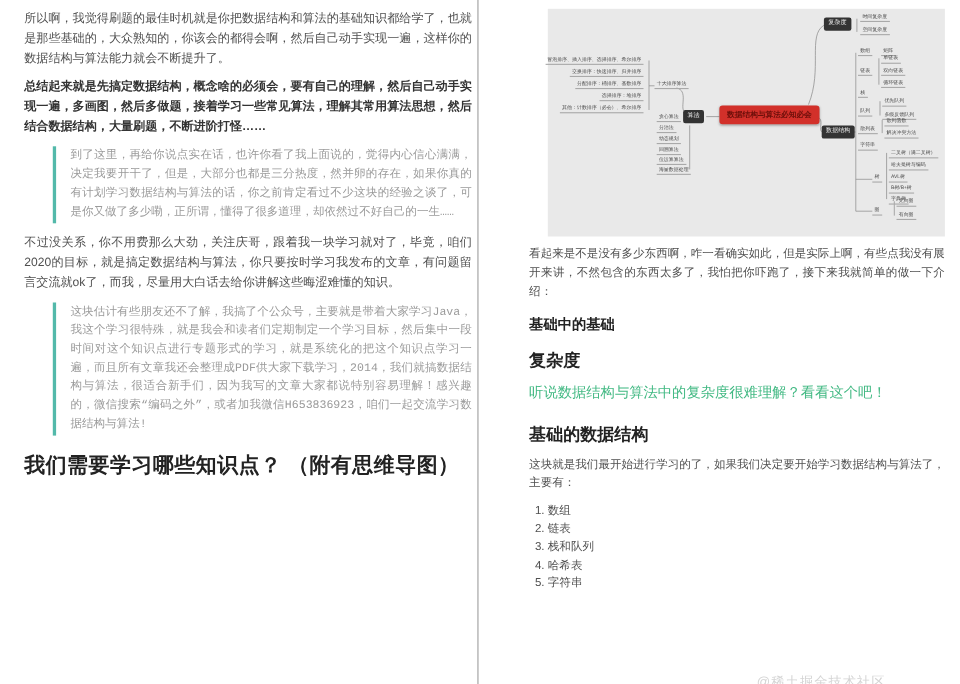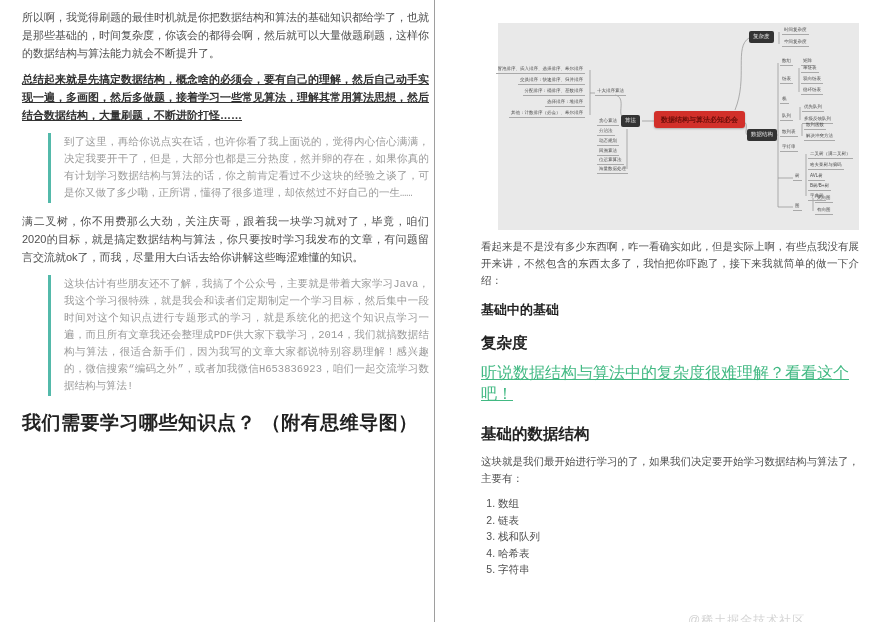--- a/index.html
+++ b/index.html
@@ -2,34 +2,34 @@
 <html><head>
 <meta charset="utf-8">
 <style>
   html,body{margin:0;padding:0;}
   .page{
     position:relative;width:873px;height:622px;overflow:hidden;background:#ffffff;
     font-family:"Liberation Sans","DejaVu Sans",sans-serif;
   }
   
   .col-left{position:absolute;left:22px;top:0;width:407px;}
-  .col-right{position:absolute;left:481px;top:15px;width:378px;}
+  .col-right{position:absolute;left:481px;top:0;width:378px;}
   .divider{position:absolute;left:434px;top:0;width:1px;height:622px;background:#9e9e9e;}
 
   
   p.body{font-size:11px;line-height:18px;color:#4f4f4f;margin:8px 0;text-align:justify;}
   p.first{margin-top:8px;}
-  p.bold{font-weight:bold;color:#333;text-decoration:underline;}
+  p.bold{font-weight:bold;color:#333;}
   blockquote{margin:9px 0 9px 26px;padding:1px 0 1px 13px;border-left:3px solid #53b9aa;}
   blockquote p{font-size:10.5px;line-height:17px;color:#9a9a9a;margin:0;text-align:justify;font-family:Liberation Mono, monospace;}
   h2.lefth{font-size:19px;color:#222;font-weight:600;margin:14px 0 8px;letter-spacing:.5px;}
   .col-right p{font-size:10.5px;line-height:17px;color:#4f4f4f;margin:8px 0;text-align:justify;}
   h2.righth{font-size:13px;color:#222;font-weight:600;margin:12px 0 4px;}
   h3.righth{font-size:15.5px;color:#222;font-weight:600;margin:14px 0 4px;}
-  a.article-link{font-size:16px;color:#42b983;text-decoration:underline;display:inline-block;margin:5px 0;cursor:pointer;}
+  a.article-link{font-size:13px;color:#42b983;display:inline-block;margin:5px 0;cursor:pointer;}
   ol.klist{margin:8px 0 0;padding-left:17px;font-size:10.5px;color:#4f4f4f;}
   ol.klist li{line-height:16.5px;}
   .watermark{position:absolute;left:688px;top:612px;font-size:12px;color:#d4d4d4;letter-spacing:1px;}
 
   
   figure.mindmap{position:relative;width:361px;height:207px;background:#e9e9e9;margin:8px 0 0 17px;}
   .mm-lines{position:absolute;left:0;top:0;}
   .mm-label{position:absolute;font-size:4.5px;line-height:1.25;color:#4a4a4a;
     border-bottom:1px solid #a9a9a9;padding:0 2px 1px;white-space:nowrap;}
   .mm-node{position:absolute;background:#333;color:#eee;font-size:5.5px;line-height:1;
@@ -37,26 +37,26 @@
   .mm-center{position:absolute;left:156px;top:88px;background:#d2302a;color:#6d0f0a;
     font-size:7px;font-weight:bold;line-height:1;padding:5px 7px;border-radius:3px;
     white-space:nowrap;box-shadow:0 1px 2px rgba(0,0,0,.25);}
 </style>
 </head>
 <body>
 
 <div class="page">
 
   <div class="col-left">
-    <p class="body first">所以啊，我觉得刷题的最佳时机就是你把数据结构和算法的基础知识都给学了，也就是那些基础的，时间复杂度，你该会的都得会啊，然后就可以大量做题刷题，这样你的数据结构与算法能力就会不断提升了。</p>
+    <p class="body first">所以啊，我觉得刷题的最佳时机就是你把数据结构和算法的基础知识都给学了，也就是那些基础的，大众熟知的，你该会的都得会啊，然后自己动手实现一遍，这样你的数据结构与算法能力就会不断提升了。</p>
     <p class="body bold">总结起来就是先搞定数据结构，概念啥的必须会，要有自己的理解，然后自己动手实现一遍，多画图，然后多做题，接着学习一些常见算法，理解其常用算法思想，然后结合数据结构，大量刷题，不断进阶打怪……</p>
     <blockquote>
       <p>到了这里，再给你说点实在话，也许你看了我上面说的，觉得内心信心满满，决定我要开干了，但是，大部分也都是三分热度，然并卵的存在，如果你真的有计划学习数据结构与算法的话，你之前肯定看过不少这块的经验之谈了，可是你又做了多少嘞，正所谓，懂得了很多道理，却依然过不好自己的一生……</p>
     </blockquote>
-    <p class="body">满二叉树，你不用费那么大劲，关注庆哥，跟着我一块学习就对了，毕竟，咱们2020的目标，就是搞定数据结构与算法，你只要按时学习我发布的文章，有问题留言交流就ok了，而我，尽量用大白话去给你讲解这些晦涩难懂的知识。</p>
+    <p class="body">不过没关系，你不用费那么大劲，关注庆哥，跟着我一块学习就对了，毕竟，咱们2020的目标，就是搞定数据结构与算法，你只要按时学习我发布的文章，有问题留言交流就ok了，而我，尽量用大白话去给你讲解这些晦涩难懂的知识。</p>
     <blockquote>
       <p>这块估计有些朋友还不了解，我搞了个公众号，主要就是带着大家学习Java，我这个学习很特殊，就是我会和读者们定期制定一个学习目标，然后集中一段时间对这个知识点进行专题形式的学习，就是系统化的把这个知识点学习一遍，而且所有文章我还会整理成PDF供大家下载学习，2014，我们就搞数据结构与算法，很适合新手们，因为我写的文章大家都说特别容易理解！感兴趣的，微信搜索“编码之外”，或者加我微信H653836923，咱们一起交流学习数据结构与算法!</p>
     </blockquote>
     <h2 class="lefth">我们需要学习哪些知识点？ （附有思维导图）</h2>
   </div>
 
   <div class="divider"></div>
 
   <div class="col-right">
 

